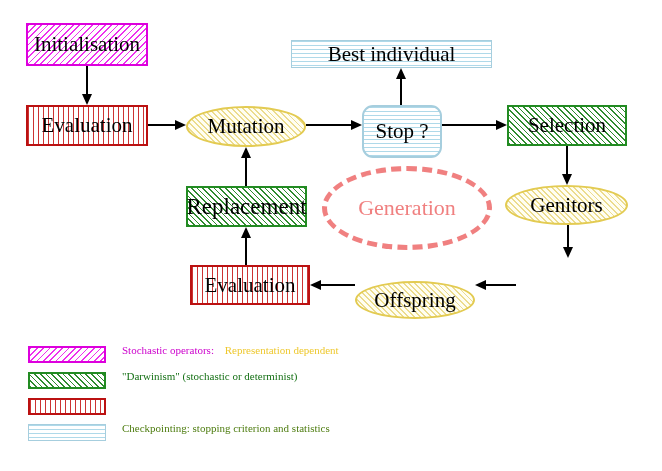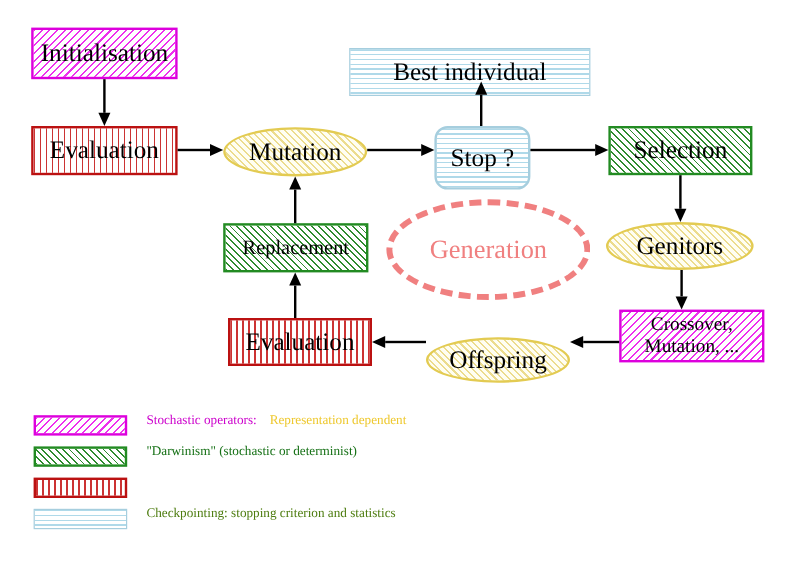--- a/index.html
+++ b/index.html
@@ -50,36 +50,32 @@
 <div id="canvas">
 
   <div class="node hatch-magenta font-node" style="left:26px;top:23px;width:122px;height:43px;">Initialisation</div>
 
   <div class="node stripe-red font-node" style="left:26px;top:105px;width:122px;height:41px;">Evaluation</div>
 
   <div class="node ellipse-yellow font-node" style="left:186px;top:106px;width:120px;height:41px;">Mutation</div>
 
   <div class="node stripe-cyan font-node" style="left:362px;top:105px;width:80px;height:53px;border-radius:11px;">Stop ?</div>
 
-  <div class="node stripe-cyan font-node" style="left:291px;top:40px;width:201px;height:40px;border-width:1px;">Best individual</div>
+  <div class="node stripe-cyan font-node" style="left:291px;top:40px;width:201px;height:28px;border-width:1px;">Best individual</div>
 
   <div class="node hatch-green font-node" style="left:507px;top:105px;width:120px;height:41px;">Selection</div>
 
   <div class="node ellipse-yellow font-node" style="left:505px;top:185px;width:123px;height:40px;">Genitors</div>
 
-  <div class="node hatch-magenta font-small" style="left:516px;top:258px;width:121px;height:44px;flex-direction:column;">
-    <span>Crossover,</span>
-    <span>Mutation, ...</span>
-  </div>
 
   <div class="node ellipse-yellow font-node" style="left:355px;top:267px;width:120px;height:38px;margin-top:14px;">Offspring</div>
 
   <div class="node stripe-red font-node" style="left:190px;top:265px;width:120px;height:40px;">Evaluation</div>
 
-  <div class="node hatch-green" style="left:186px;top:186px;width:121px;height:41px;font-size:17px;">Replacement</div>
+  <div class="node hatch-green" style="left:186px;top:186px;width:121px;height:41px;font-size:23px;">Replacement</div>
 
   <div id="generation">Generation</div>
 
   <div class="vline" style="left:86px;top:66px;height:28px;"></div>
   <div class="ah ah-down" style="left:82px;top:94px;"></div>
 
   <div class="hline" style="left:148px;top:124px;width:27px;"></div>
   <div class="ah ah-right" style="left:175px;top:120px;"></div>
 
   <div class="hline" style="left:306px;top:124px;width:45px;"></div>

